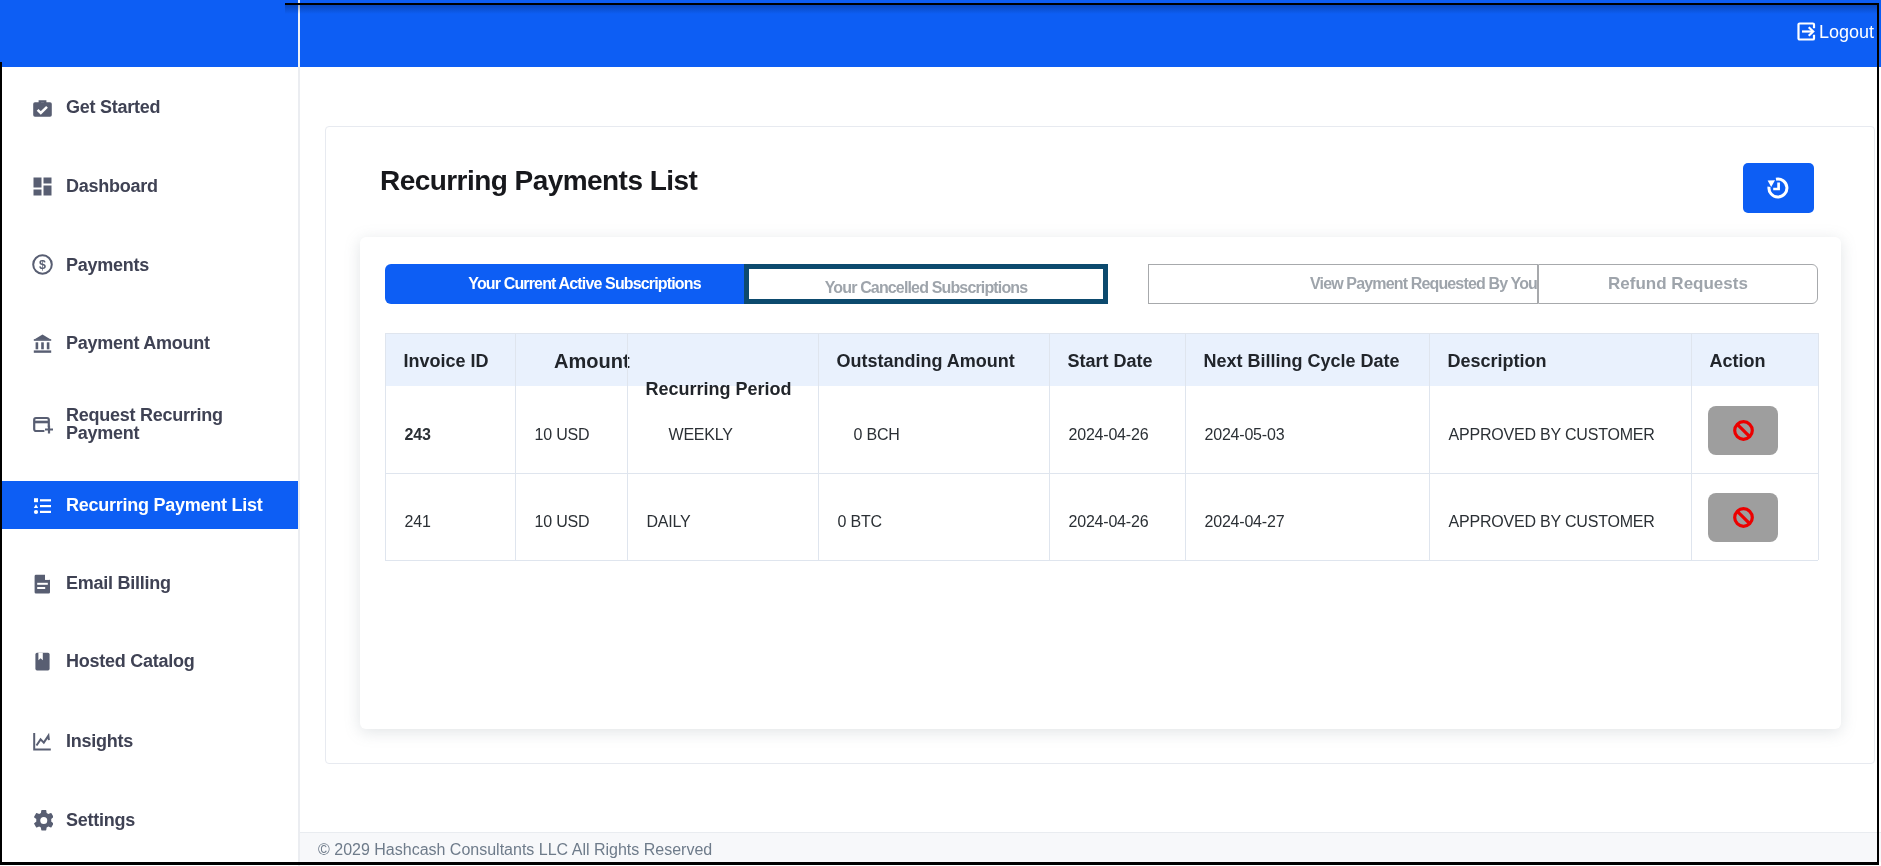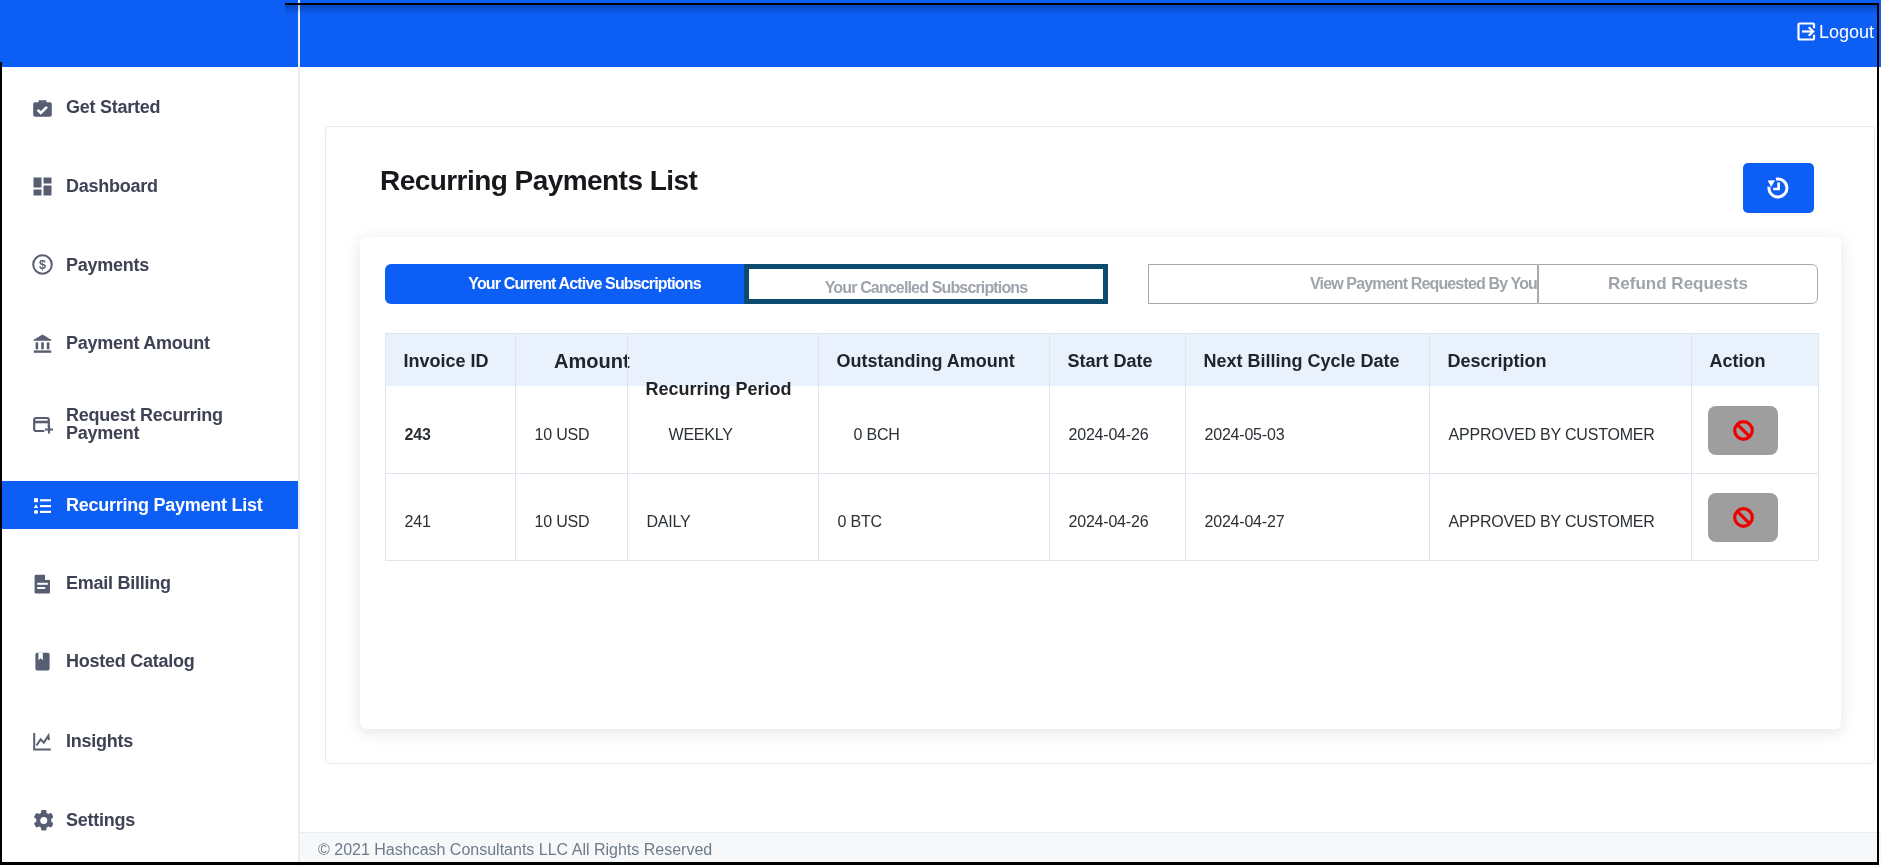--- a/index.html
+++ b/index.html
@@ -155,19 +155,19 @@
     <div class="abs" style="left:1185px;top:333px;width:1px;height:227px;background:#dfe5ee;"></div>
     <div class="abs" style="left:1429px;top:333px;width:1px;height:227px;background:#dfe5ee;"></div>
     <div class="abs" style="left:1691px;top:333px;width:1px;height:227px;background:#dfe5ee;"></div>
     <div class="abs" style="left:1818px;top:333px;width:1px;height:227px;background:#dfe5ee;"></div>
     <div class="abs" style="left:385px;top:333px;width:1433px;height:1px;background:#dfe5ee;"></div>
     <div class="abs" style="left:385px;top:473px;width:1433px;height:1px;background:#dfe5ee;"></div>
     <div class="abs" style="left:385px;top:560px;width:1433px;height:1px;background:#dfe5ee;"></div>
   </div>
 
 <div class="abs" style="left:300px;top:832px;width:1581px;height:30px;background:#f7f8fa;border-top:1px solid #e9ecf0;"></div>
-<div class="abs" style="left:318px;top:841px;font-size:16px;color:#6e7b8a;line-height:18px;">© 2021 Hashcash Consultants LLC All Rights Reserved</div>
+<div class="abs" style="left:318px;top:841px;font-size:16px;color:#6e7b8a;line-height:18px;">© 2029 Hashcash Consultants LLC All Rights Reserved</div>
 
 <div class="abs" style="left:285px;top:3px;width:1594px;height:2px;background:#000;"></div>
 <div class="abs" style="left:285px;top:5px;width:1594px;height:9px;background:linear-gradient(rgba(0,20,60,0.30),rgba(0,20,60,0));"></div>
 <div class="abs" style="left:1877px;top:3px;width:2px;height:861px;background:#000;"></div>
 <div class="abs" style="left:0px;top:862px;width:1879px;height:3px;background:#000;"></div>
 <div class="abs" style="left:0px;top:62px;width:2px;height:800px;background:#000;"></div>
 
 </body></html>

